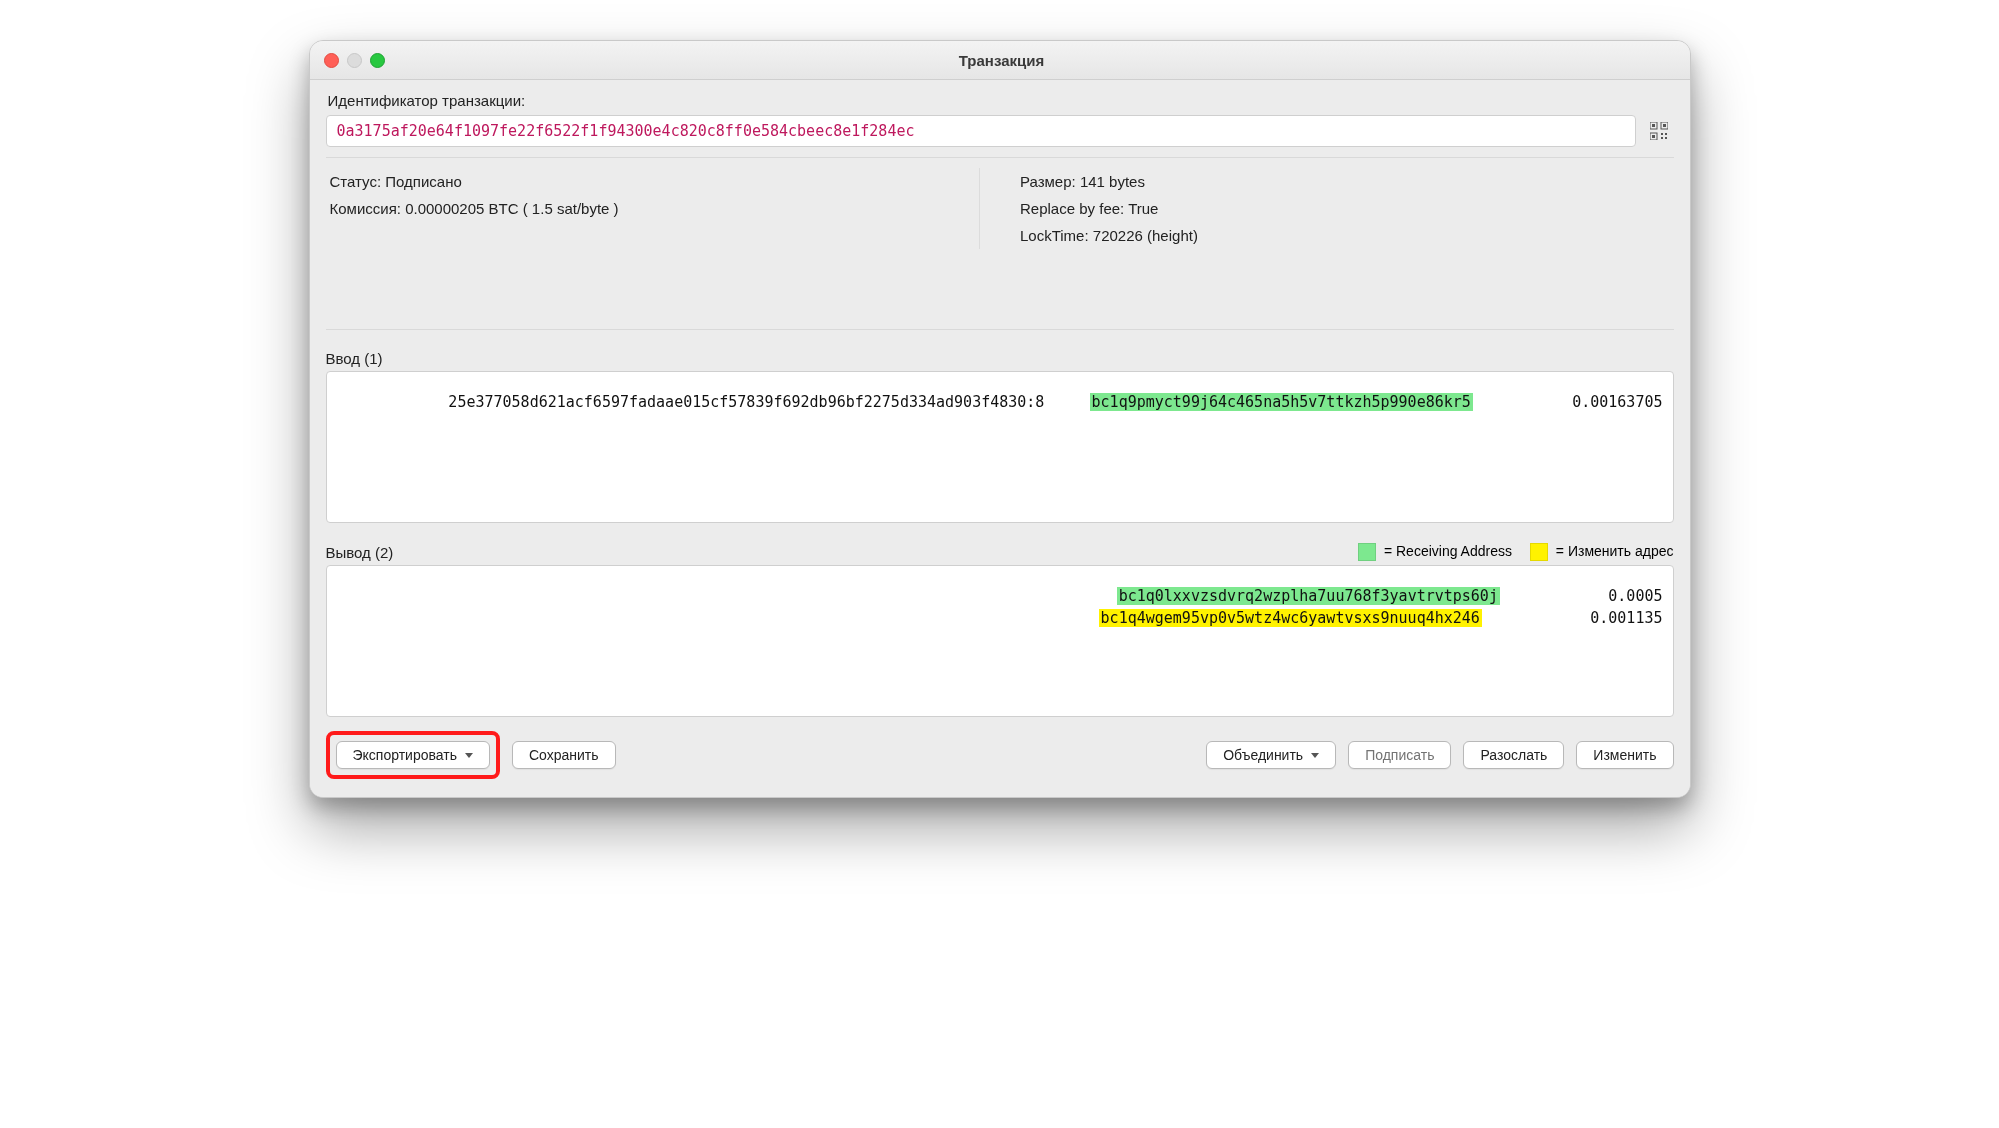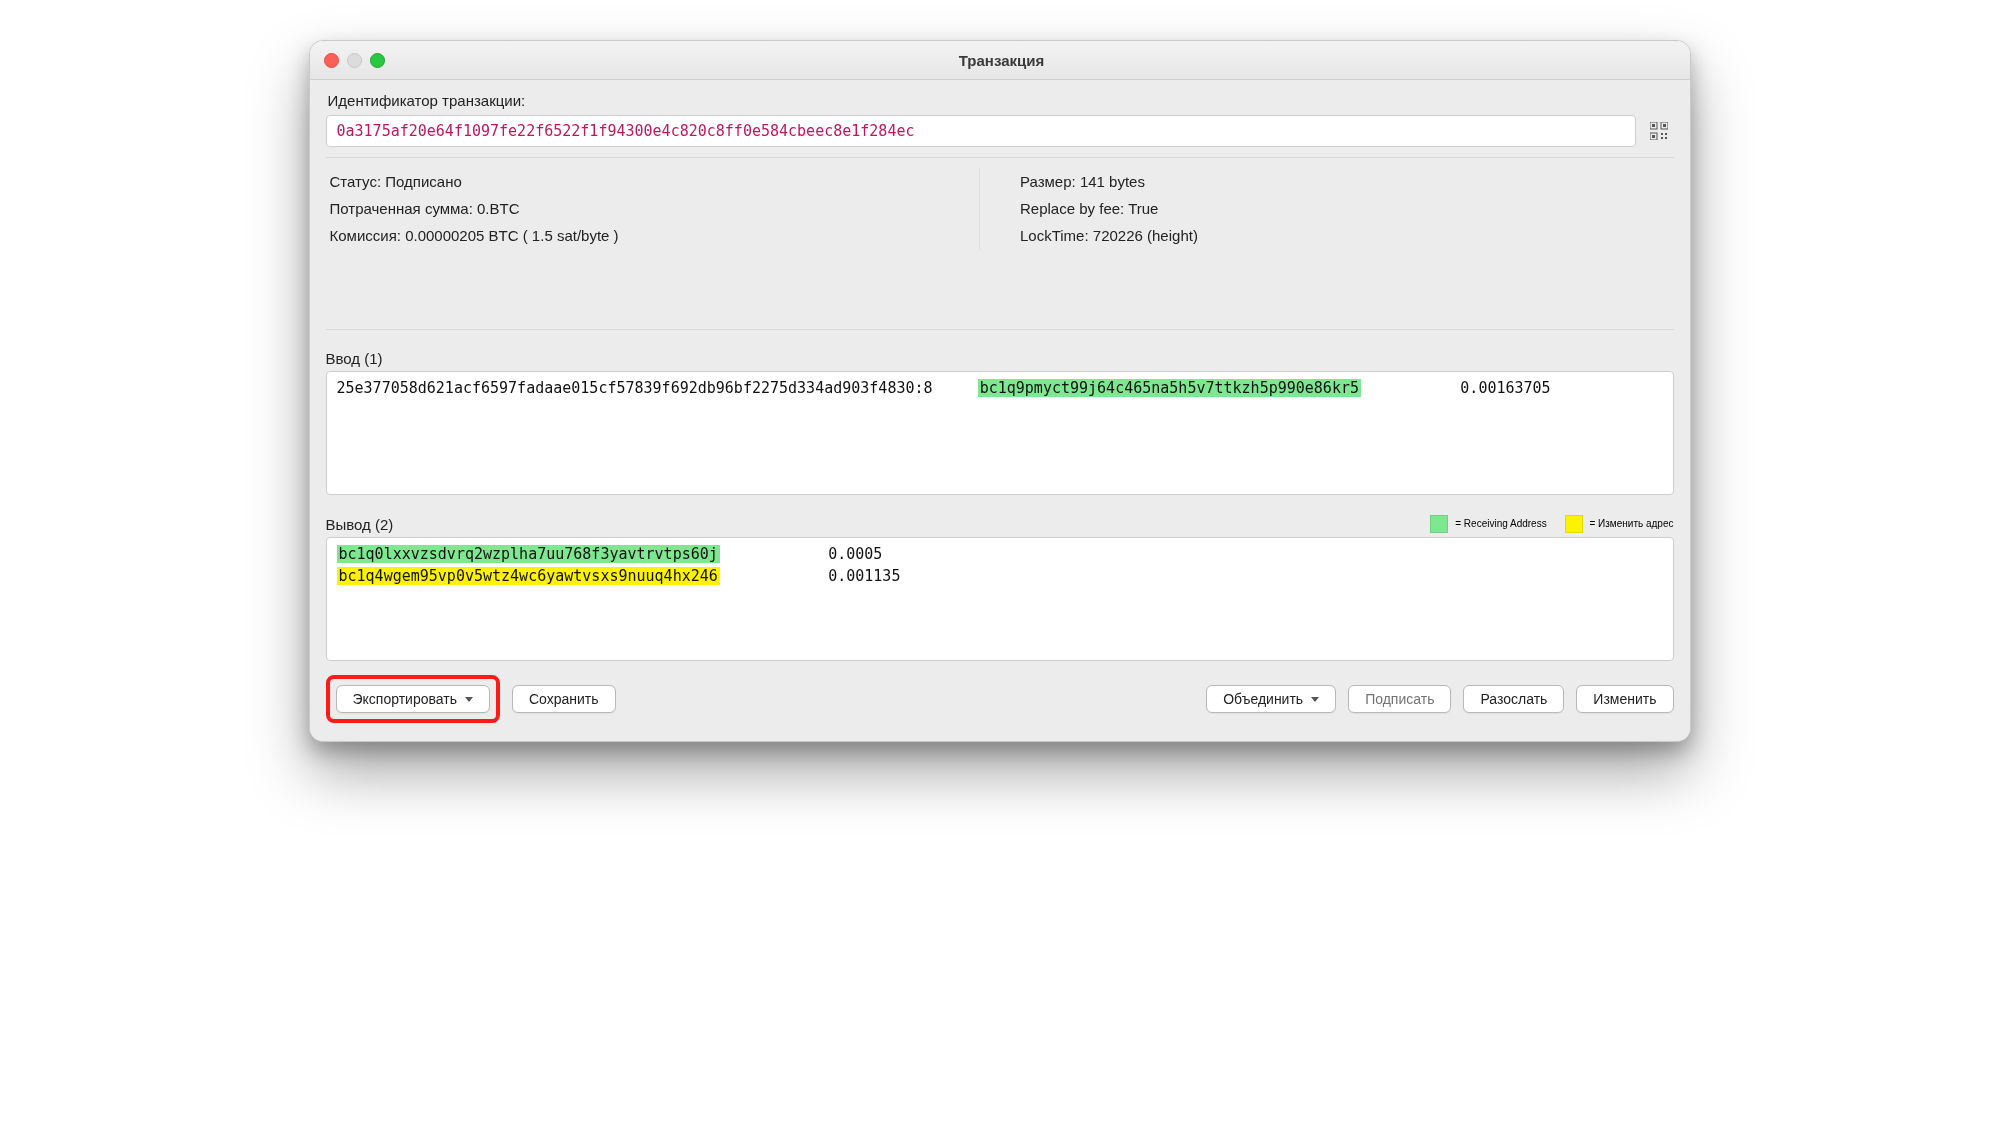--- a/index.html
+++ b/index.html
@@ -101,42 +101,43 @@
     display:flex;
     align-items:center;
     justify-content:space-between;
     margin-top:20px;
     margin-bottom:4px;
   }
   .section-head .left {
     font-size:15px; color:#222;
   }
   .legend {
-    font-size:10px;
+    font-size:14px;
     display:flex; gap:18px; align-items:center;
   }
   .swatch {
     display:inline-block; width:16px; height:16px; vertical-align:middle;
     margin-right:4px;
     border:1px solid rgba(0,0,0,0.1);
   }
   .sw-green { background:#7de88f; }
   .sw-yellow { background:#fff200; }
   .listbox {
     background:#fff;
     border:1px solid #cfcfcf;
     border-radius:4px;
-    padding:6px 10px;
+    padding:20px 10px;
     font-family:"Menlo","Consolas",monospace;
     font-size:15px;
     color:#111;
     min-height:110px;
     overflow:auto;
     white-space:pre;
     line-height:1.45;
+    text-align:right;
   }
   .hl-green {
     background:#7de88f;
     padding:0 2px;
   }
   .hl-yellow {
     background:#fff200;
     padding:0 2px;
   }
   .footer {
@@ -210,25 +211,20 @@
       </div>
 
       <div class="meta-panel">
         <div class="meta-col">
           <div>
             <span>Статус:</span>
             <span> </span>
             <span>Подписано</span>
           </div>
           <div>
-            <span>Потраченная сумма:</span>
-            <span> </span>
-            <span>0.BTC</span>
-          </div>
-          <div>
             <span>Комиссия:</span>
             <span> </span>
             <span>0.00000205 BTC  ( 1.5 sat/byte )</span>
           </div>
         </div>
         <div class="meta-col right">
           <div>
             <span>Размер:</span>
             <span> </span>
             <span>141 bytes</span>

